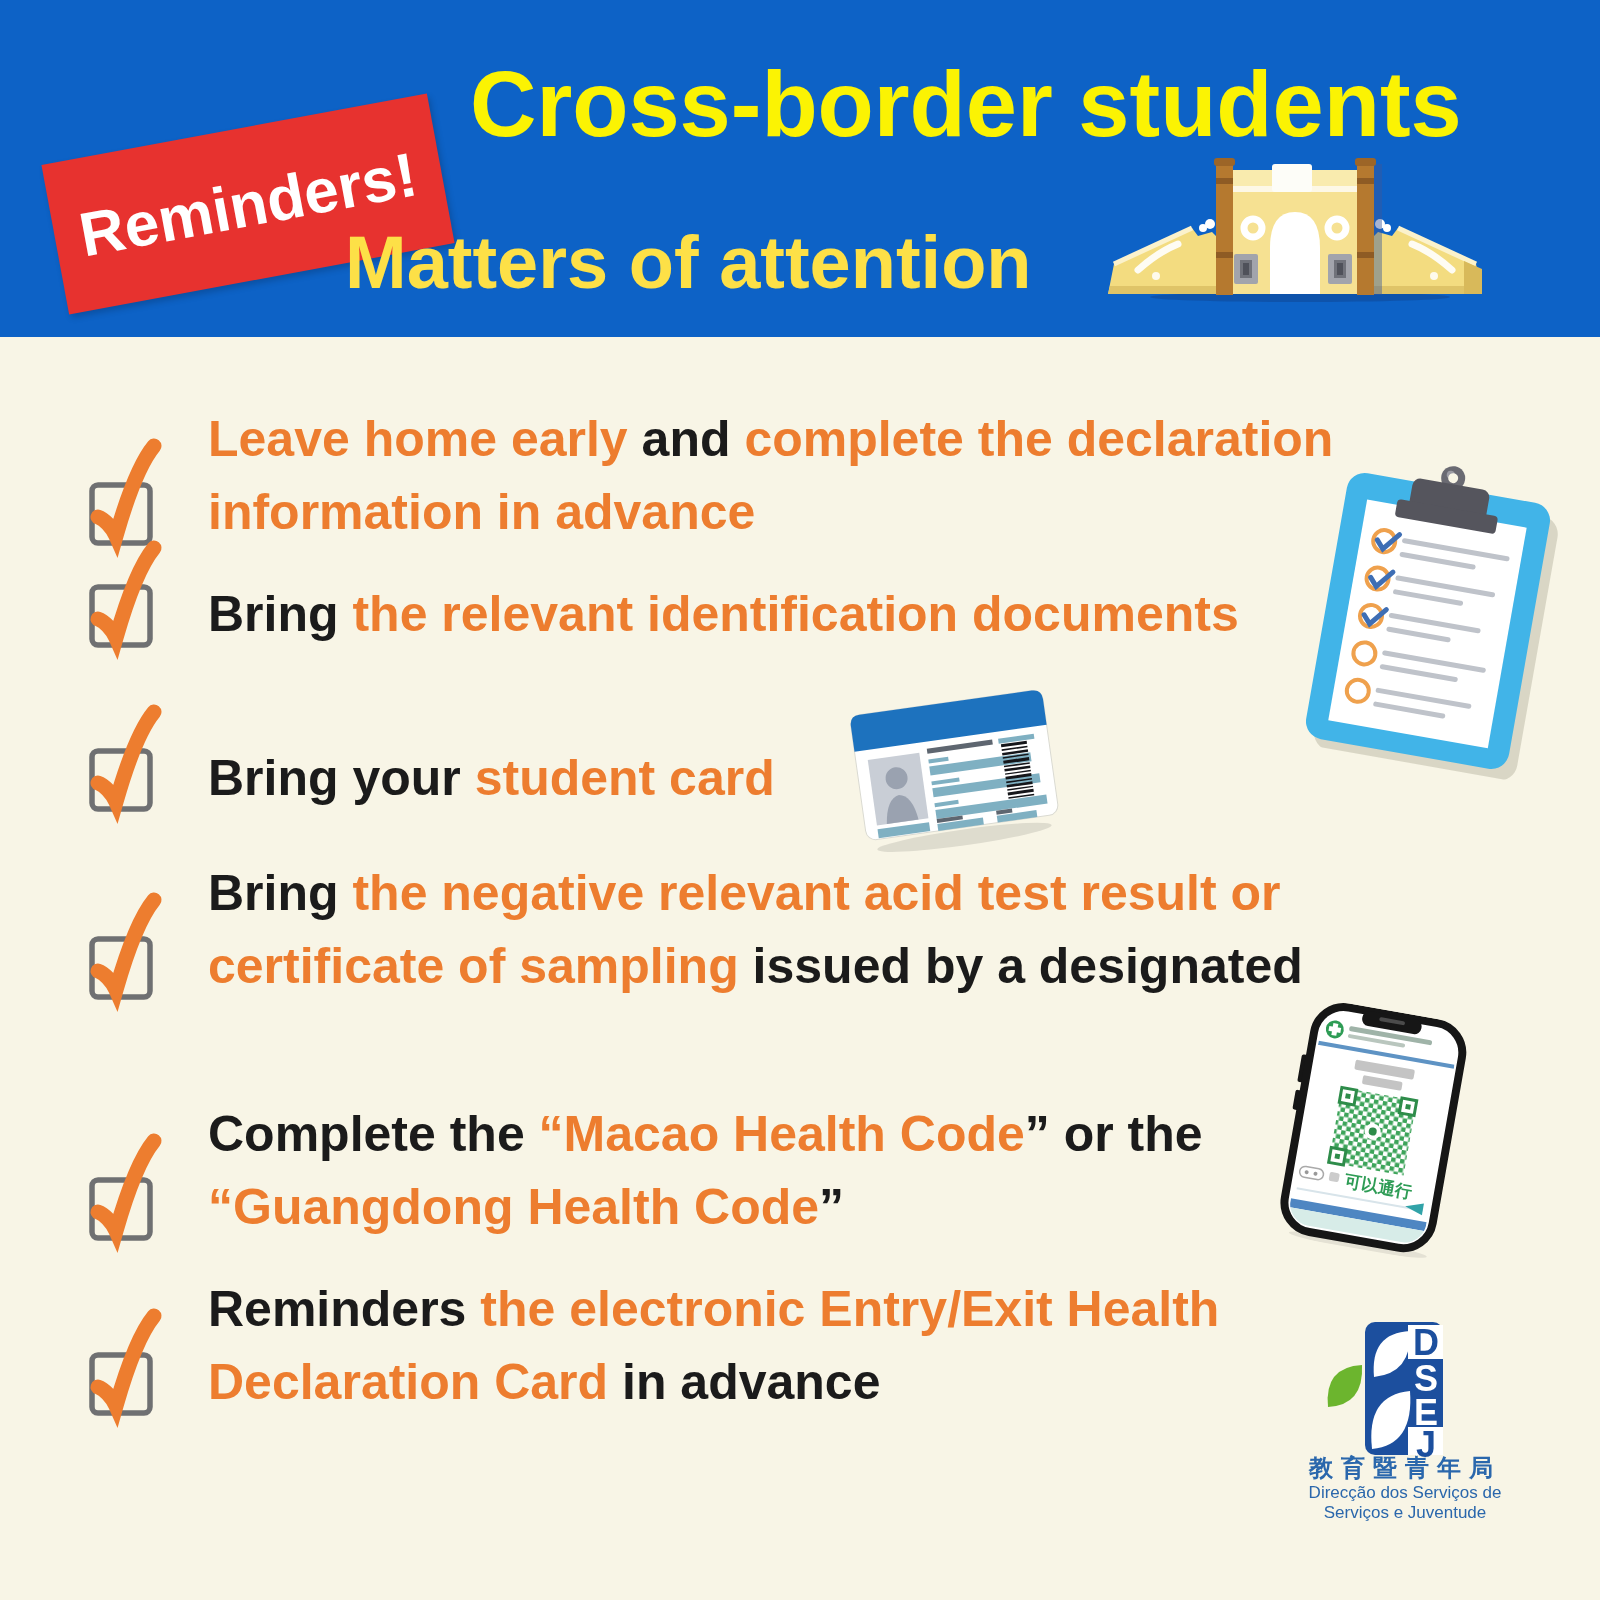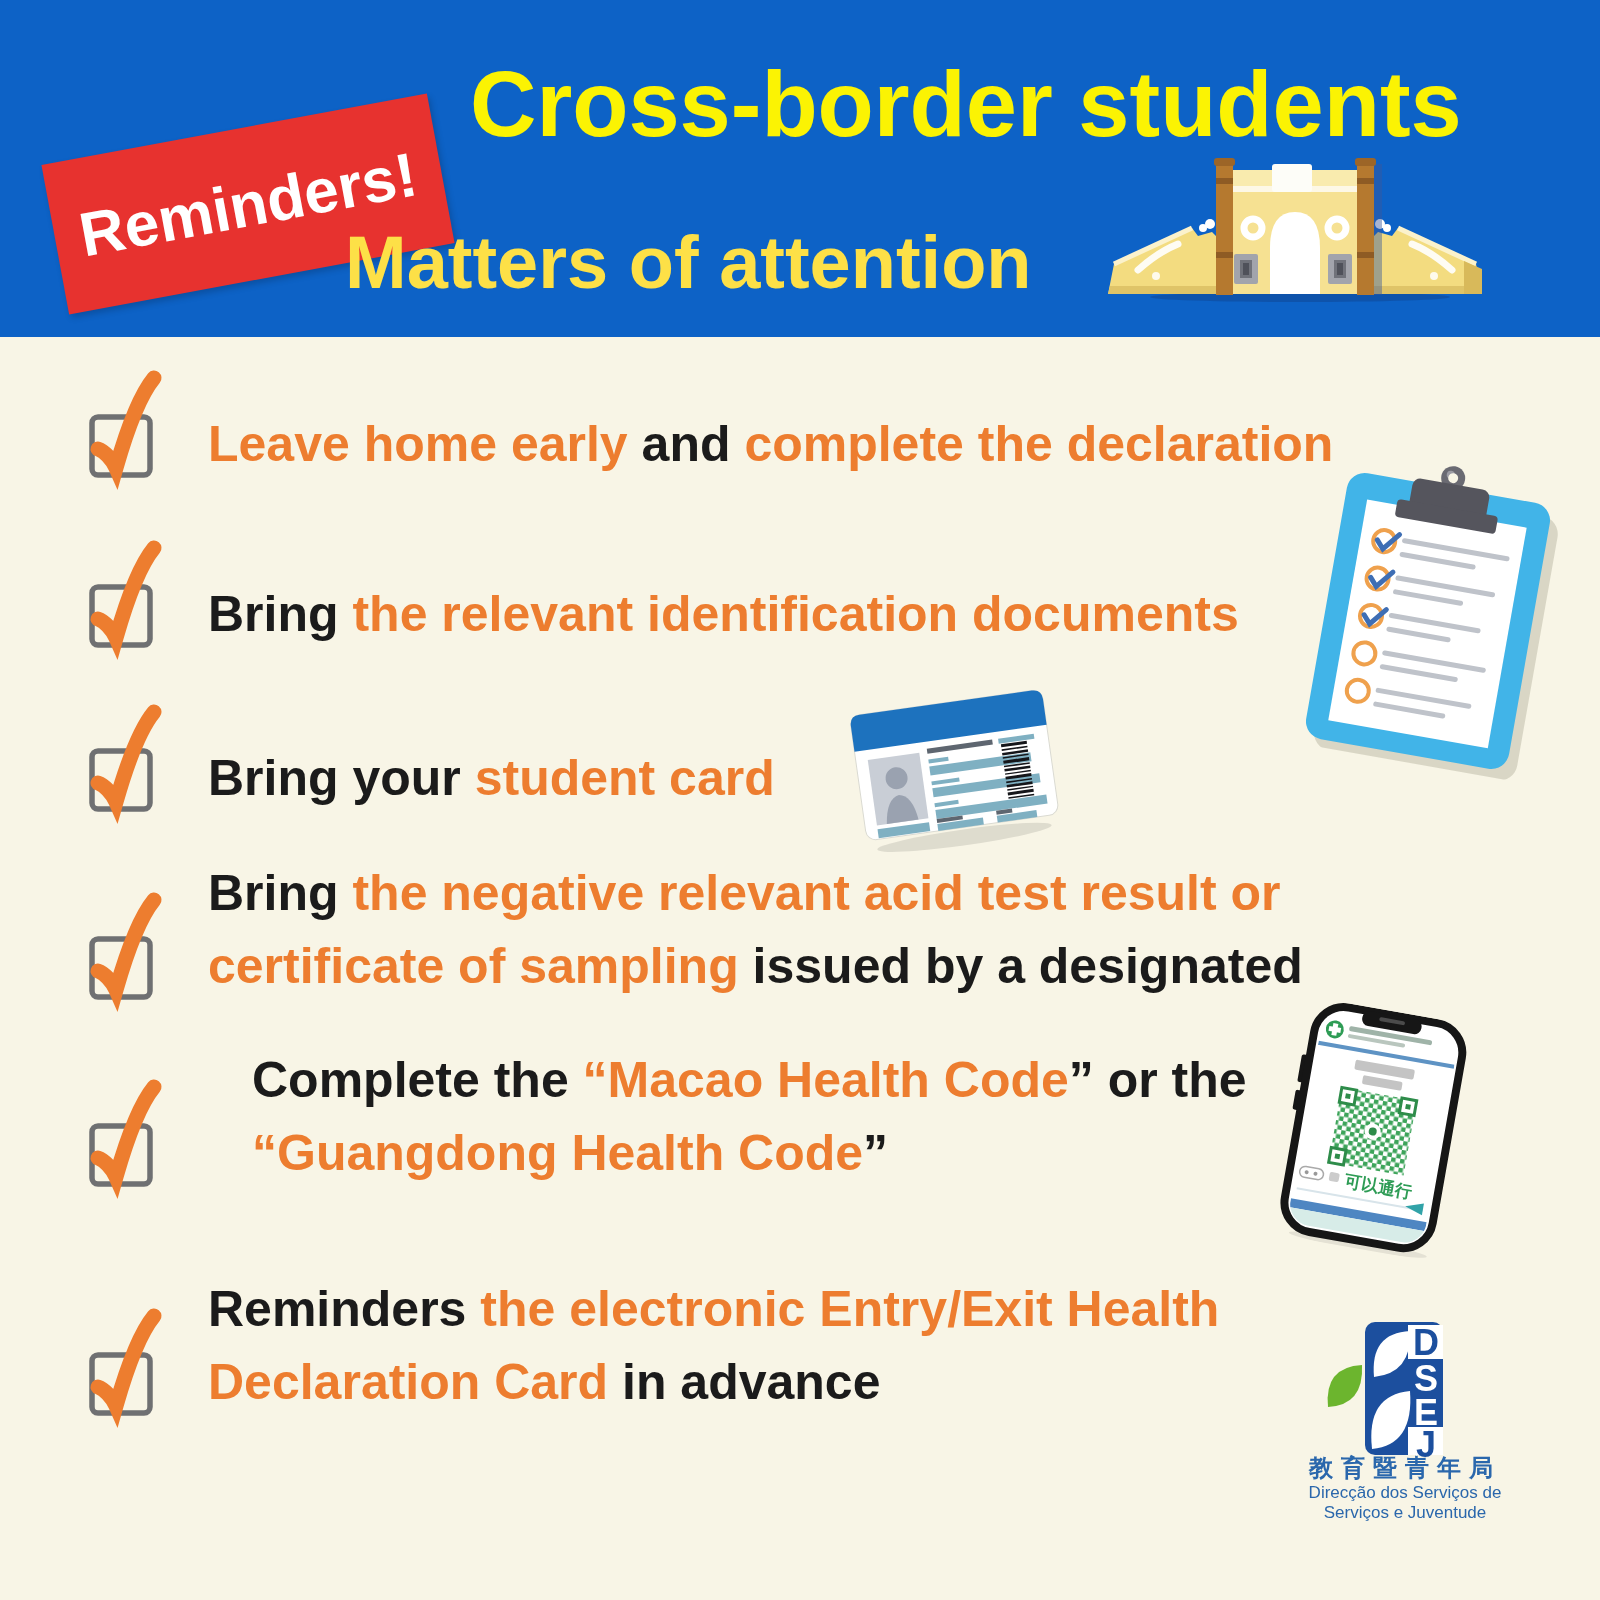--- a/index.html
+++ b/index.html
@@ -110,20 +110,21 @@
   </div>
 
   <div id="checklist">
       <div class="item" style="top: 403px;">
   <svg class="cb" viewBox="0 0 84 112">
     <rect x="4" y="48" width="58" height="58" rx="6" fill="none" stroke="#6F7072" stroke-width="5.5"></rect>
     <path d="M10,80 C16,82 24,90 28,99 C38,64 52,26 66,9" fill="none" stroke="#ED7D2F" stroke-width="15" stroke-linecap="round"></path>
   </svg>
 <div class="txt">
           <div class="line"><span class="seg orange">Leave home early </span><span class="seg black">and </span><span class="seg orange">complete the declaration</span></div>
+          <div class="line"><span class="seg orange">information in advance</span></div>
         </div>
       </div>
       <div class="item" style="top: 573px;">
   <svg class="cb" viewBox="0 0 84 112">
     <rect x="4" y="48" width="58" height="58" rx="6" fill="none" stroke="#6F7072" stroke-width="5.5"></rect>
     <path d="M10,80 C16,82 24,90 28,99 C38,64 52,26 66,9" fill="none" stroke="#ED7D2F" stroke-width="15" stroke-linecap="round"></path>
   </svg>
 <div class="txt">
           <div class="line"><span class="seg black">Bring </span><span class="seg orange">the relevant identification documents</span></div>
         </div>
@@ -140,21 +141,21 @@
       <div class="item" style="top: 857px;">
   <svg class="cb" viewBox="0 0 84 112">
     <rect x="4" y="48" width="58" height="58" rx="6" fill="none" stroke="#6F7072" stroke-width="5.5"></rect>
     <path d="M10,80 C16,82 24,90 28,99 C38,64 52,26 66,9" fill="none" stroke="#ED7D2F" stroke-width="15" stroke-linecap="round"></path>
   </svg>
 <div class="txt">
           <div class="line"><span class="seg black">Bring </span><span class="seg orange">the negative relevant acid test result or</span></div>
           <div class="line"><span class="seg orange">certificate of sampling </span><span class="seg black">issued by a designated</span></div>
         </div>
       </div>
-      <div class="item" style="top: 1044px; gap: 44px;">
+      <div class="item" style="top: 1098px;">
   <svg class="cb" viewBox="0 0 84 112">
     <rect x="4" y="48" width="58" height="58" rx="6" fill="none" stroke="#6F7072" stroke-width="5.5"></rect>
     <path d="M10,80 C16,82 24,90 28,99 C38,64 52,26 66,9" fill="none" stroke="#ED7D2F" stroke-width="15" stroke-linecap="round"></path>
   </svg>
 <div class="txt">
           <div class="line"><span class="seg black">Complete the </span><span class="seg orange">“Macao Health Code</span><span class="seg black">” or the</span></div>
           <div class="line"><span class="seg orange">“Guangdong Health Code</span><span class="seg black">”</span></div>
         </div>
       </div>
       <div class="item" style="top: 1273px;">

